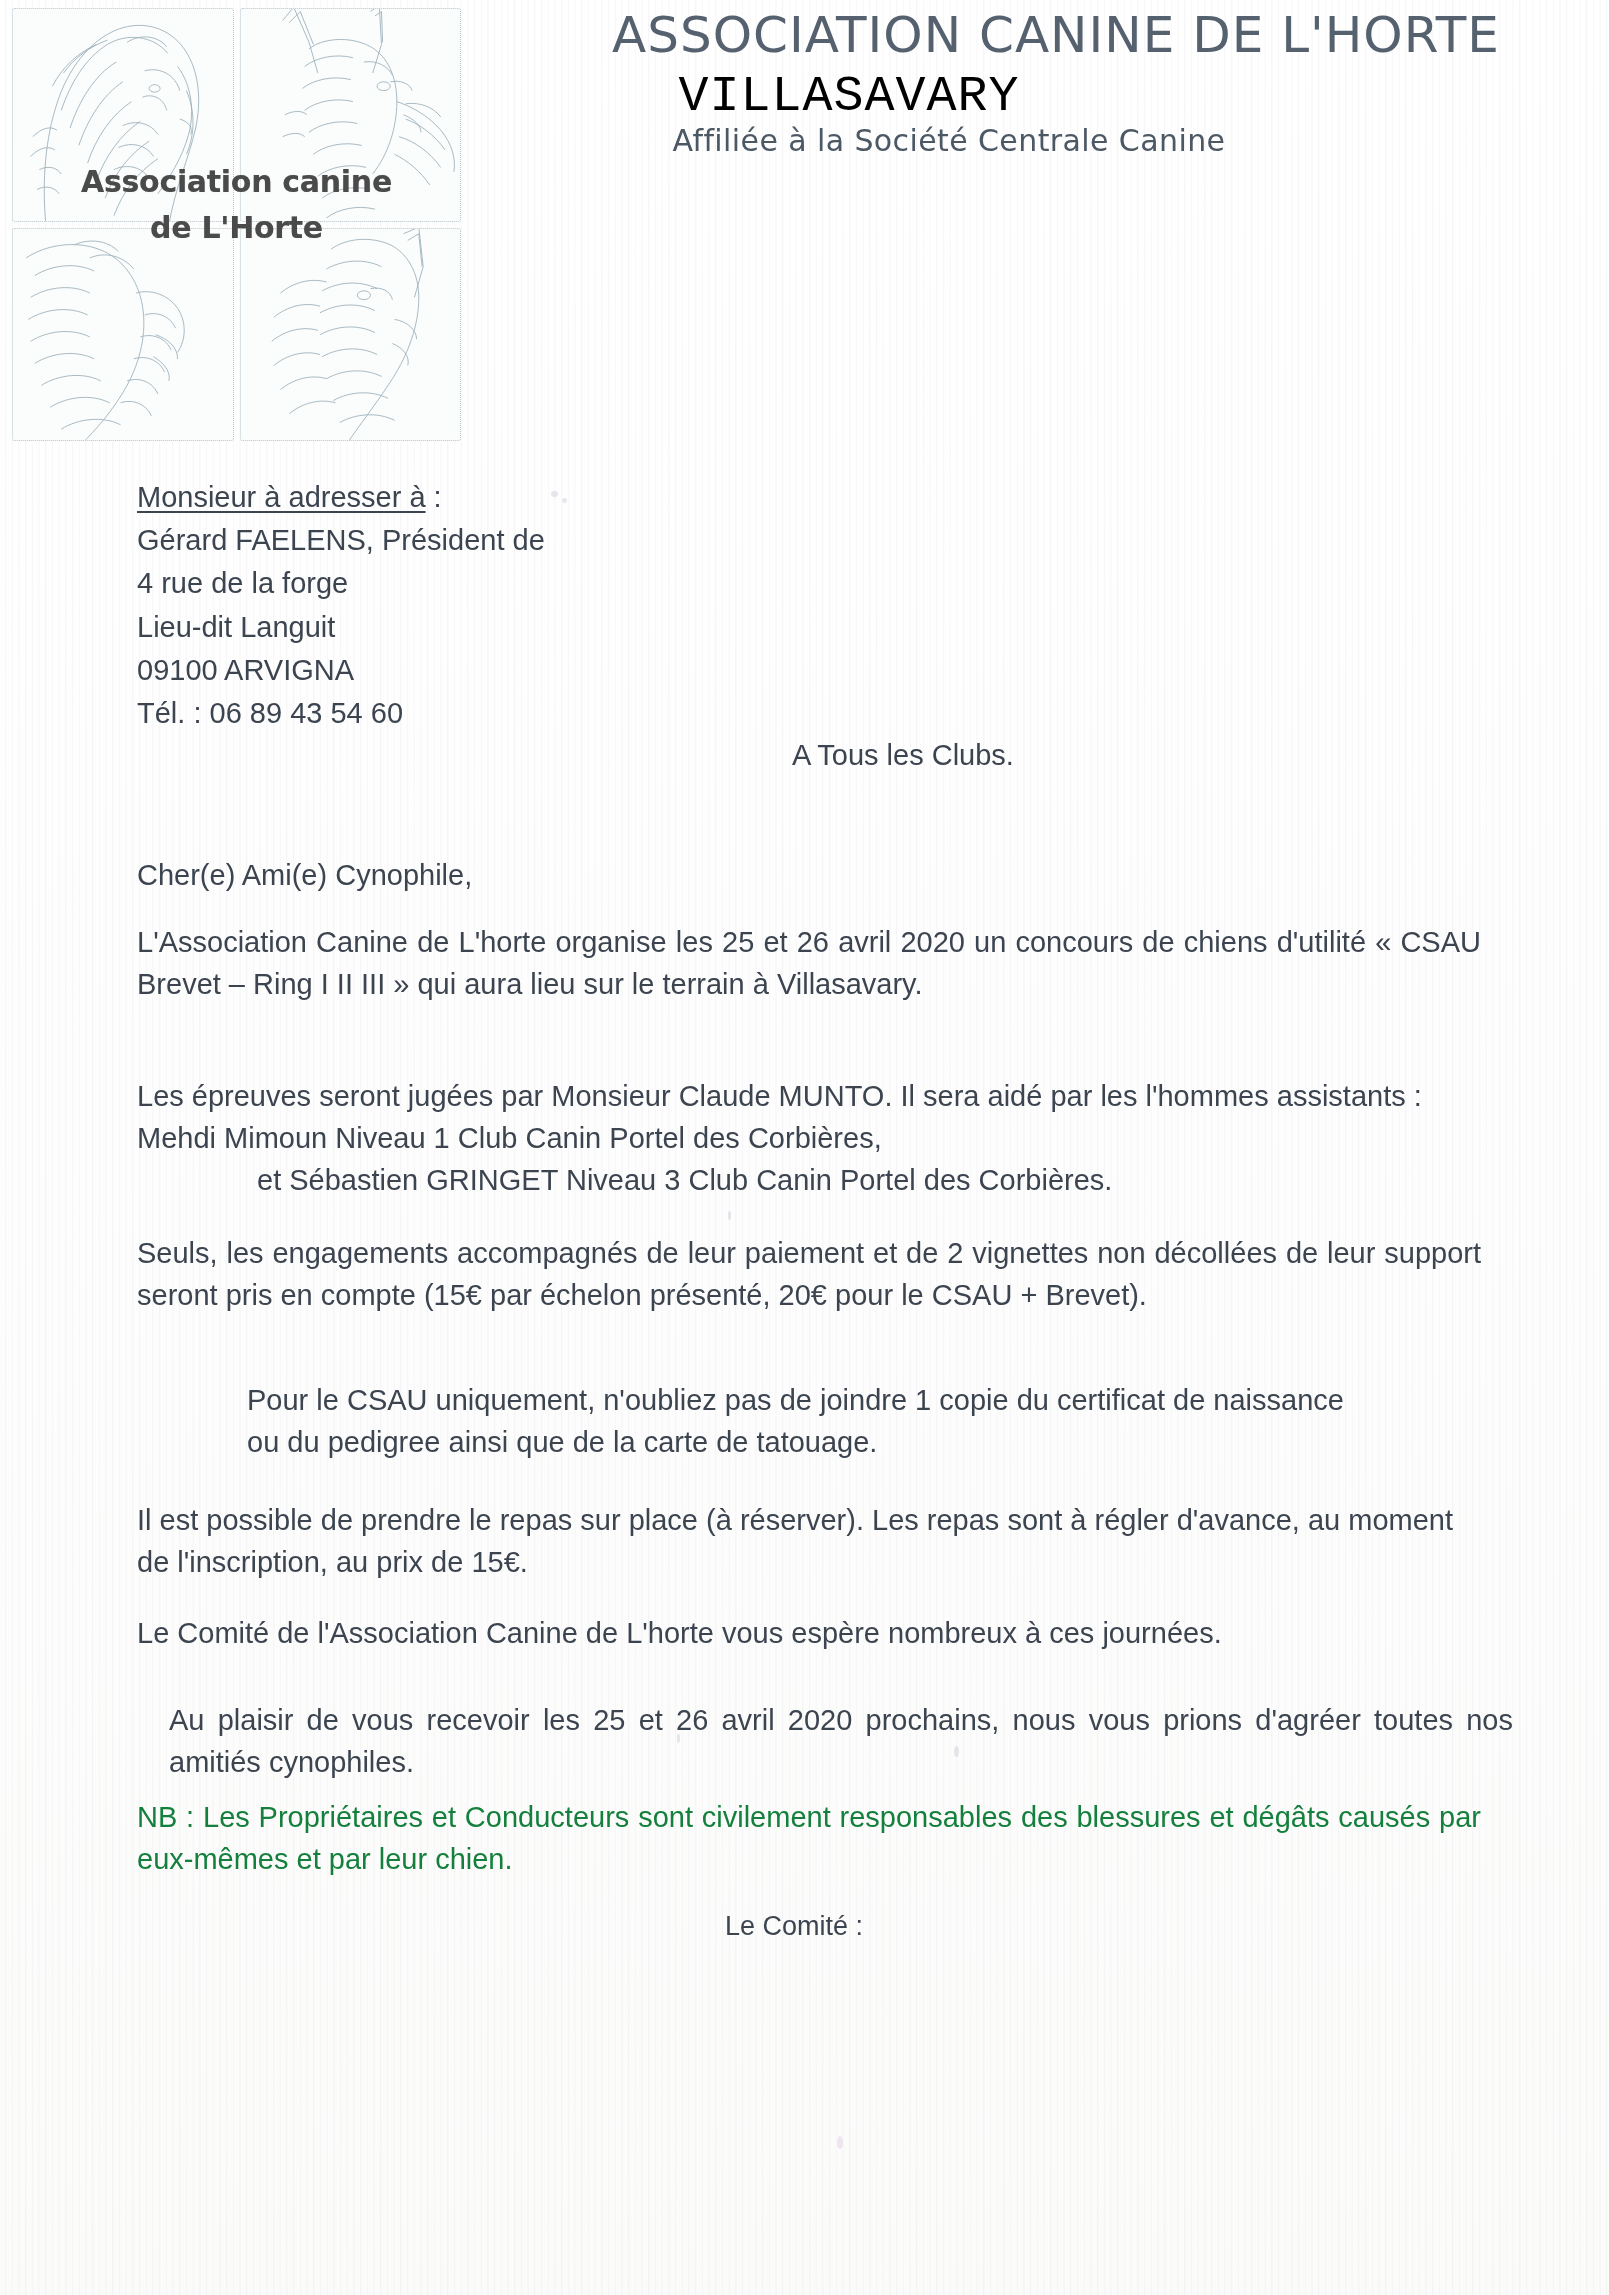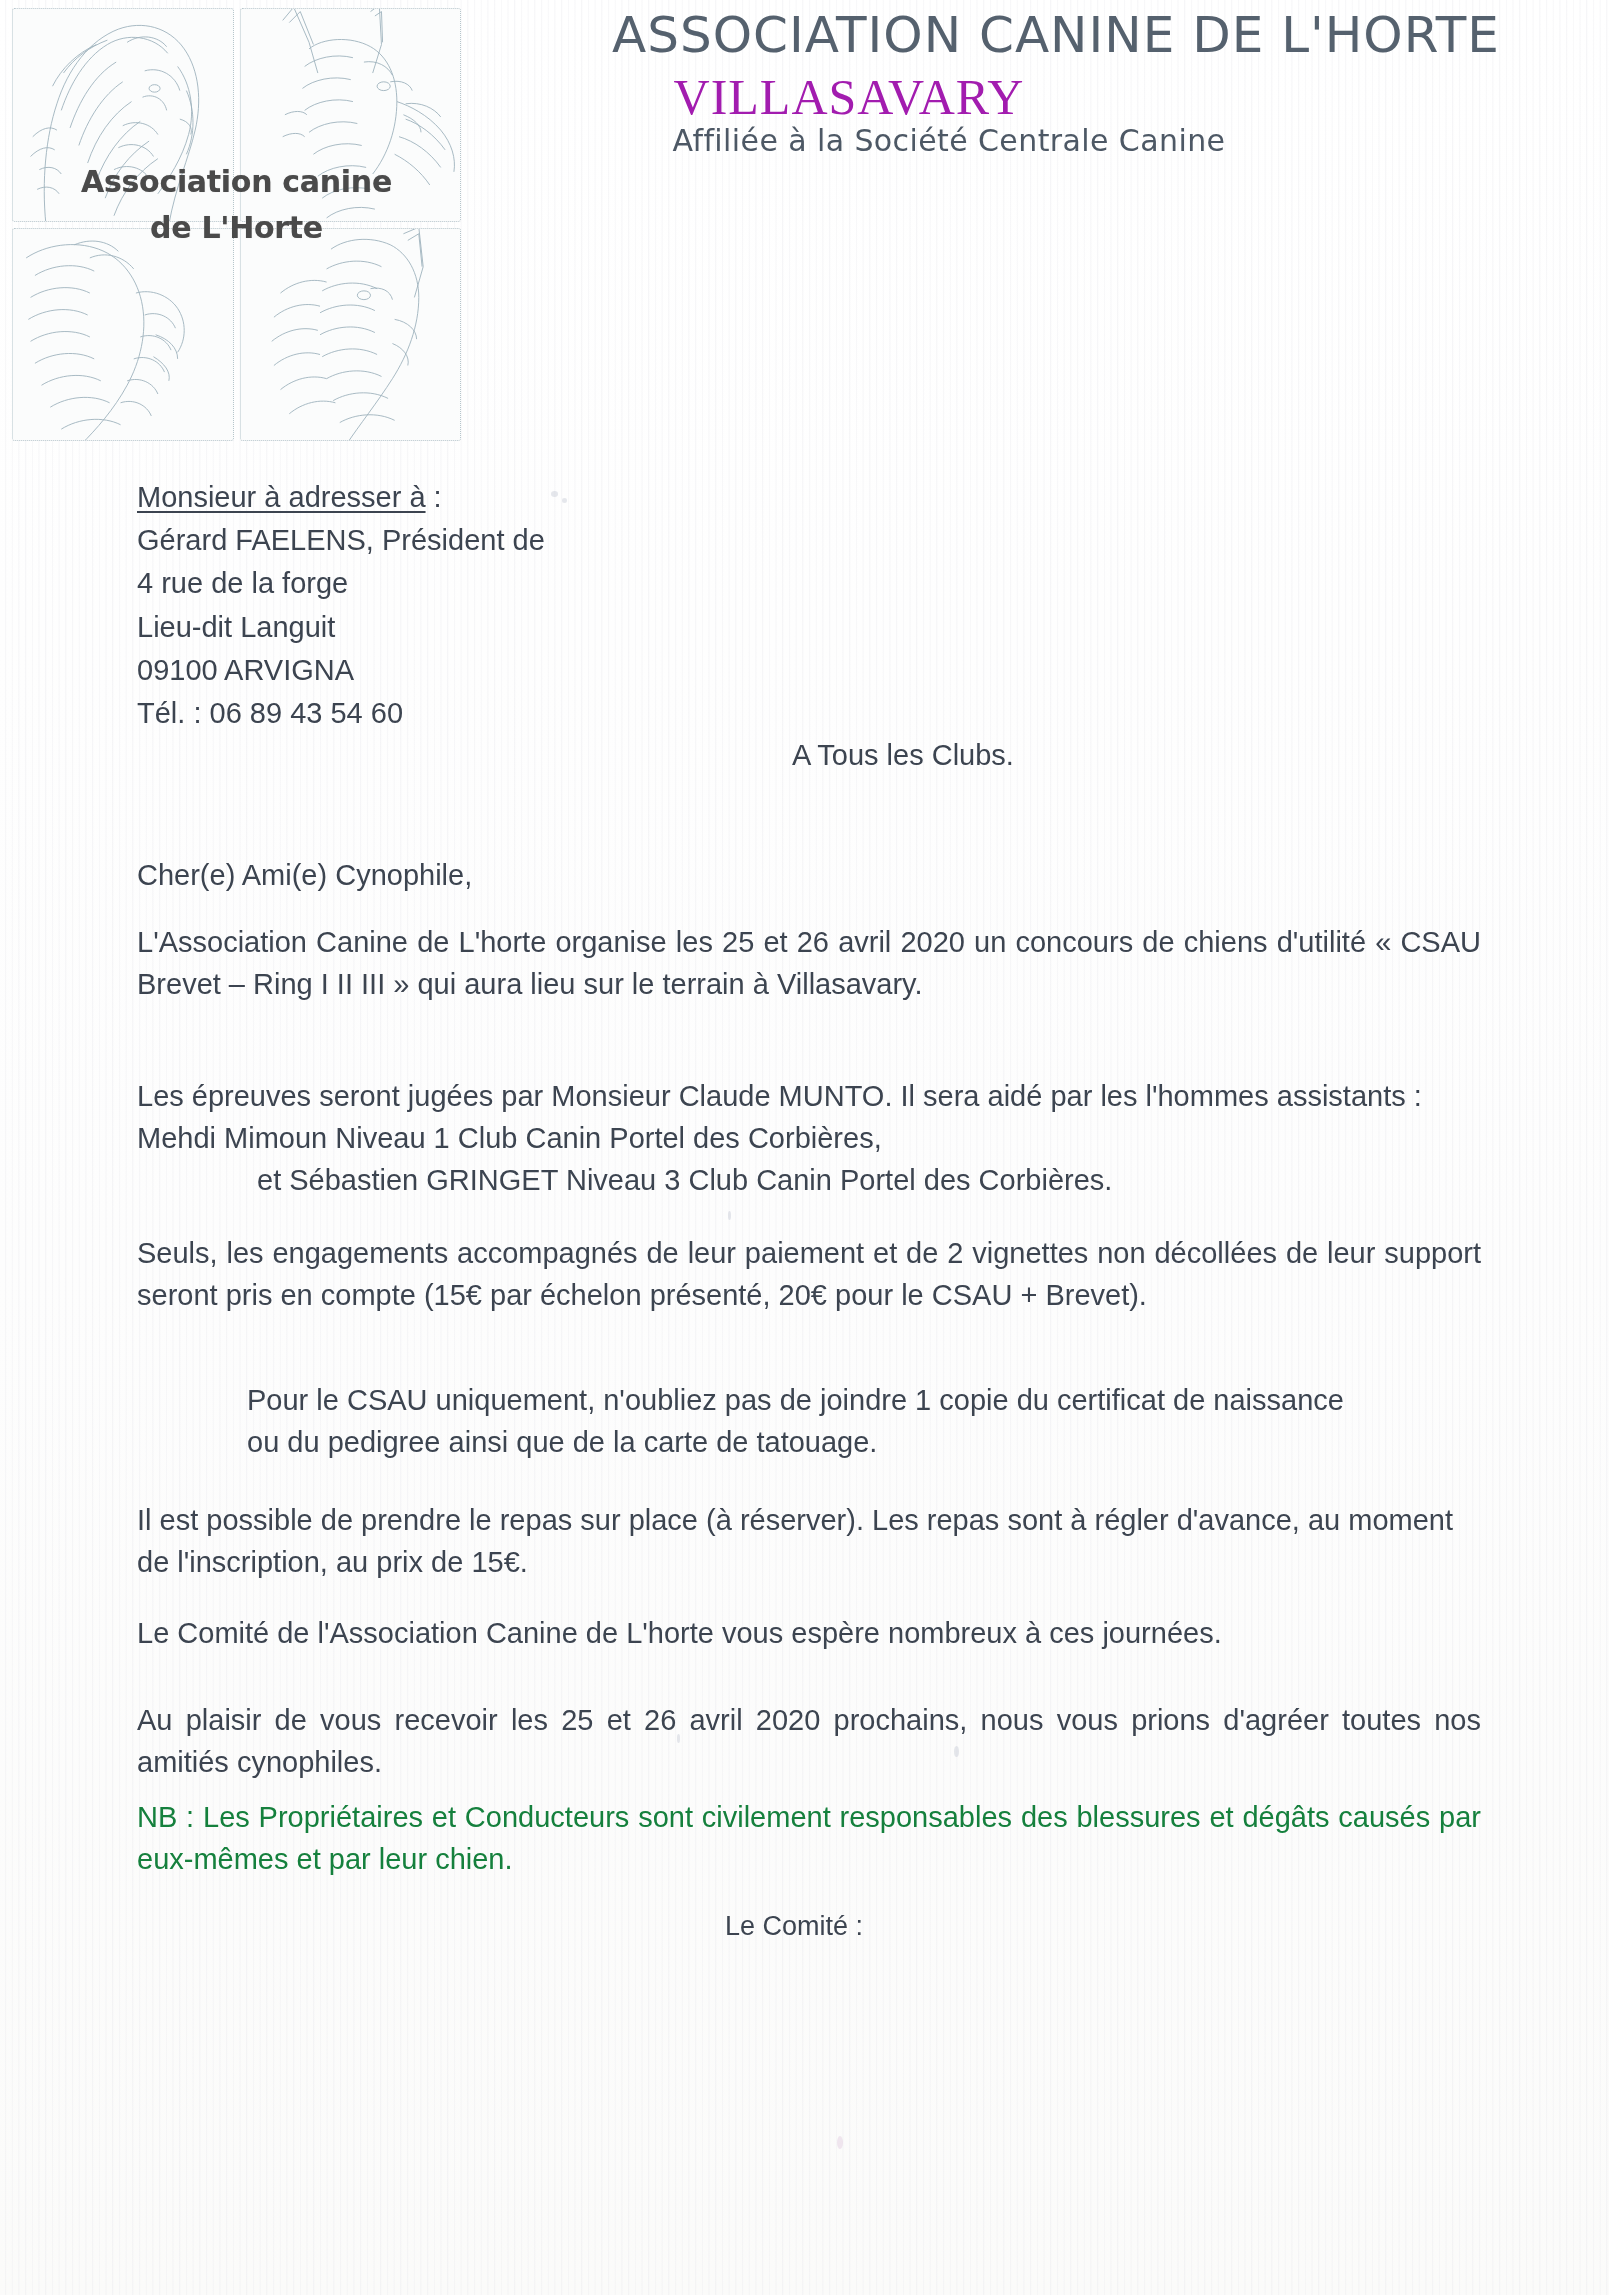--- a/index.html
+++ b/index.html
@@ -95,25 +95,25 @@
     margin-top: 9.4px;
     font-family: "DejaVu Sans", sans-serif;
     font-size: 50px;
     line-height: 1.04;
     letter-spacing: 1px;
     color: #55616e;
     white-space: nowrap;
   }
   .assoc-line2 {
     margin-top: 9.4px;
-    font-family: Liberation Serif, serif;
+    font-family: Liberation Mono, monospace;
     font-size: 50px;
     line-height: 1.04;
     letter-spacing: 1px;
-    color: #a21caf;
+    color: #000000;
     margin-right: 414px;
   }
   .assoc-sub1 {
     margin-top: 18.7px;
     margin-right: 214px;
     font-family: "DejaVu Sans", sans-serif;
     font-size: 30px;
     letter-spacing: 0.4px;
     color: #4d5865;
   }
@@ -189,21 +189,21 @@
     text-align: left;
     color: #3c4450;
   }
 
   .p-org      { top: 922px; }
   .p-judges   { top: 1076px; }
   .p-fees     { top: 1233px; }
   .p-csau     { top: 1380px; }
   .p-meal     { top: 1500px; }
   .p-comite   { top: 1613px; }
-  .p-plaisir  { top: 1700px; }
+  .p-plaisir  { top: 1700px; margin-left: 32px; }
 
   .nb {
     position: absolute;
     left: 137px;
     top: 1797px;
     width: 1344px;
     font-size: 29px;
     line-height: 1.44;
     text-align: justify;
     color: #15803d;

